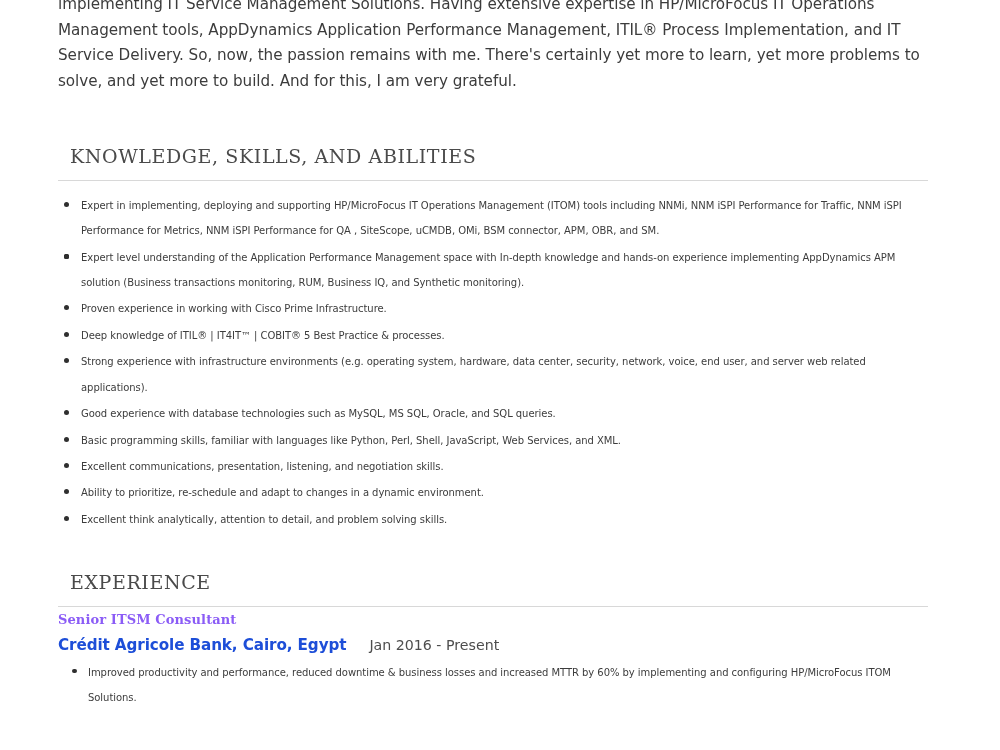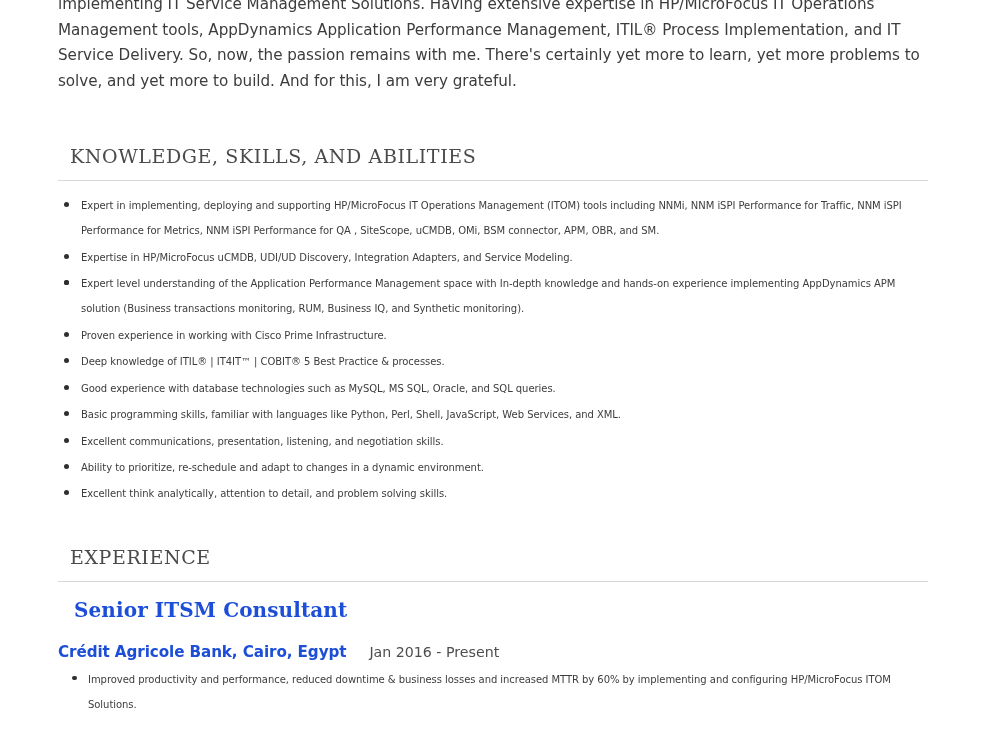--- a/index.html
+++ b/index.html
@@ -91,24 +91,24 @@
     margin-bottom: 1px;
   }
 
   
   .exp-block {
     margin-top: 0;
   }
   .exp-role {
     font-family: "DejaVu Serif", serif;
     font-weight: bold;
-    font-size: 20px;
-    color: #1d4ed8;
+    font-size: 13px;
+    color: #8b5cf6;
     line-height: 25px;
-    margin: 16px;
+    margin: 0;
     letter-spacing: 0.1px;
   }
   .exp-meta {
     margin: 0;
     line-height: 25px;
     white-space: nowrap;
   }
   .exp-company {
     font-family: "DejaVu Sans", sans-serif;
     font-weight: bold;
@@ -154,36 +154,39 @@
     <h2 class="section-title">KNOWLEDGE, SKILLS, AND ABILITIES</h2>
     <hr class="section-rule">
 
     <ul class="bullets ksa">
       <li>
         <span class="dot"></span>
         <span>Expert in implementing, deploying and supporting HP/MicroFocus IT Operations Management (ITOM) tools including NNMi, NNM iSPI Performance for Traffic, NNM iSPI Performance for Metrics, NNM iSPI Performance for QA , SiteScope, uCMDB, OMi, BSM connector, APM, OBR, and SM.</span>
       </li>
       <li>
         <span class="dot"></span>
-        <span>Expertise in HP/MicroFocus uCMDB, UDI/UD Discovery, Integration Adapters, and Service Modeling.</span>
       </li>
       <li>
         <span class="dot"></span>
       </li>
       <li>
         <span class="dot"></span>
         <span>Expert level understanding of the Application Performance Management space with In-depth knowledge and hands-on experience implementing AppDynamics APM solution (Business transactions monitoring, RUM, Business IQ, and Synthetic monitoring).</span>
       </li>
       <li>
         <span class="dot"></span>
         <span>Proven experience in working with Cisco Prime Infrastructure.</span>
       </li>
       <li>
         <span class="dot"></span>
         <span>Deep knowledge of ITIL® | IT4IT™ | COBIT® 5 Best Practice &amp; processes.</span>
+      </li>
+      <li>
+        <span class="dot"></span>
+        <span>Strong experience with infrastructure environments (e.g. operating system, hardware, data center, security, network, voice, end user, and server web related applications).</span>
       </li>
       <li>
         <span class="dot"></span>
         <span>Good experience with database technologies such as MySQL, MS SQL, Oracle, and SQL queries.</span>
       </li>
       <li>
         <span class="dot"></span>
         <span>Basic programming skills, familiar with languages like Python, Perl, Shell, JavaScript, Web Services, and XML.</span>
       </li>
       <li>

